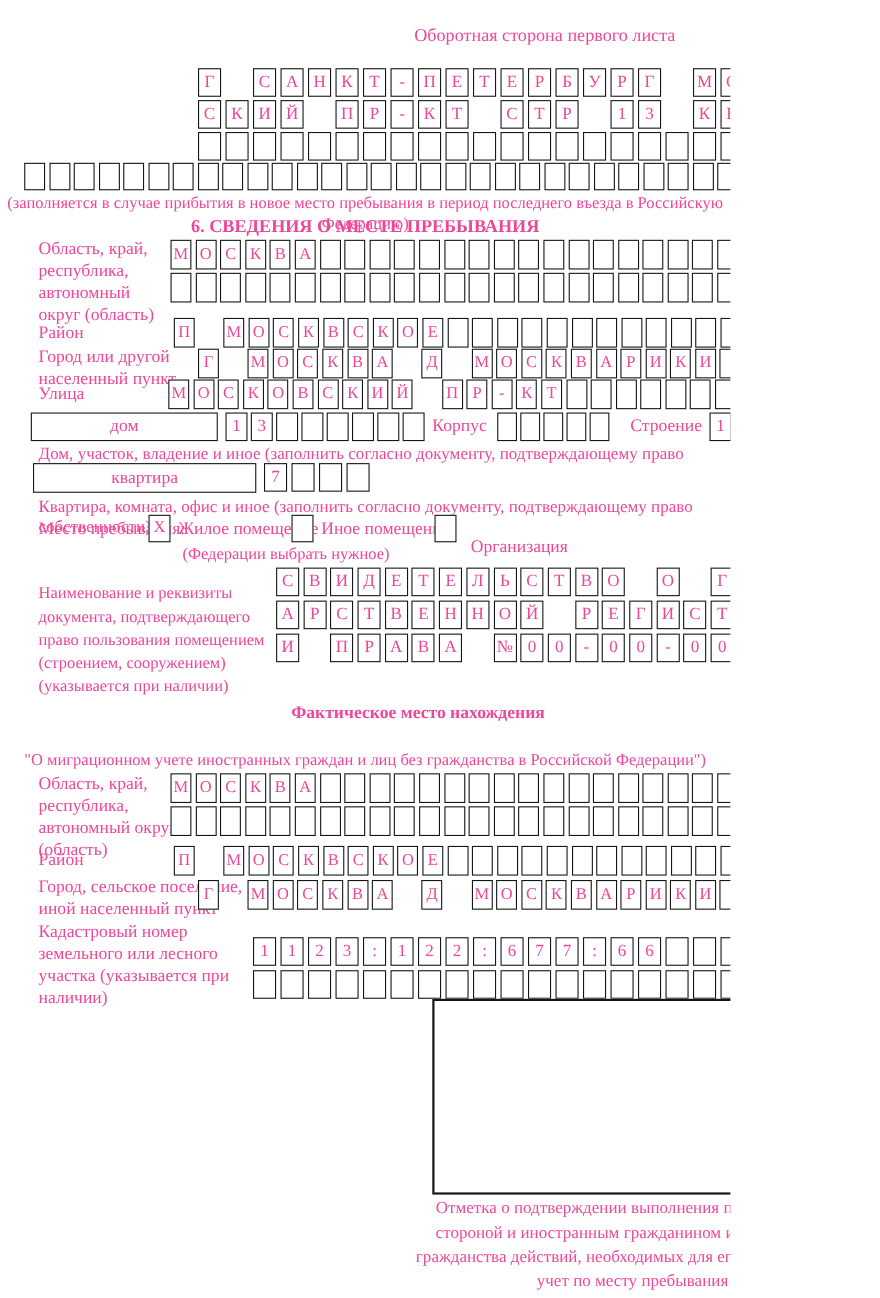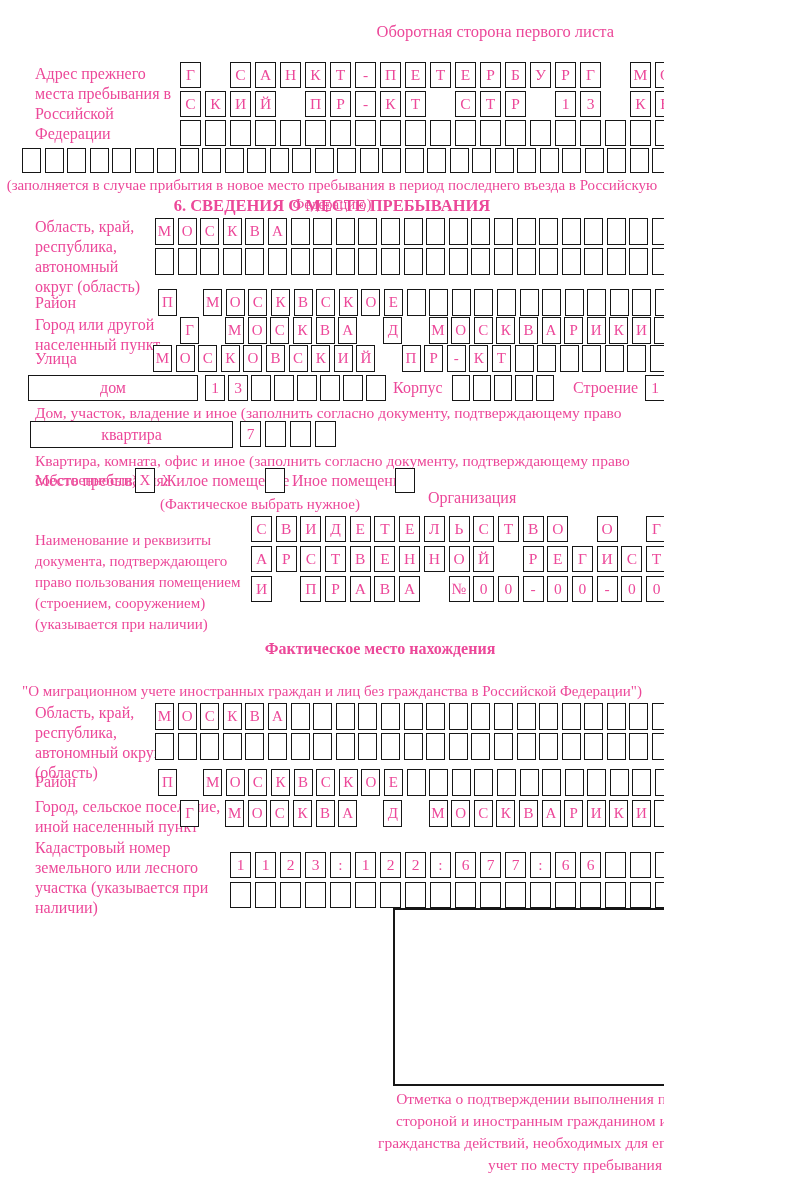--- a/index.html
+++ b/index.html
@@ -28,21 +28,20 @@
         display:flex;align-items:center;justify-content:center;font-size:15px;background:#fff;}
   .stamp{position:absolute;left:393px;top:908px;width:363px;height:174px;border:2px solid #161616;background:#fff;}
 </style>
 </head>
 <body>
 
 <div class="page">
 
   <div class="abs" style="top:22px;right:50px;font-size:16.5px;">Оборотная сторона первого листа</div>
 
-  <div class="label" style="left:35px;top:64px;width:140px;">Адрес прежнего места пребывания в Российской Федерации</div>
   <div class="boxrow g-a" style="left:180px;top:62px;">
       <span class="cell">Г</span>
       <span class="sp"></span>
       <span class="cell">С</span>
       <span class="cell">А</span>
       <span class="cell">Н</span>
       <span class="cell">К</span>
       <span class="cell">Т</span>
       <span class="cell">-</span>
       <span class="cell">П</span>
@@ -347,21 +346,21 @@
     </div>
   <div class="cap" style="left:35px;top:451px;font-size:15.5px;">Квартира, комната, офис и иное (заполнить согласно документу, подтверждающему право собственности)</div>
 
   <div class="label" style="left:35px;top:471px;">Место пребывания:</div>
   <div class="chk" style="left:135px;top:468px;">X</div>
   <div class="label" style="left:162px;top:471px;">Жилое помещение</div>
   <div class="chk" style="left:265px;top:468px;"></div>
   <div class="label" style="left:292px;top:471px;">Иное помещение</div>
   <div class="chk" style="left:395px;top:468px;"></div>
   <div class="label" style="left:428px;top:471px;margin-top:17px;">Организация</div>
-  <div class="cap" style="left:120px;top:495px;width:280px;text-align:center;">(Фактическое выбрать нужное)</div>
+  <div class="cap" style="left:120px;top:495px;width:280px;text-align:center;">(Федерации выбрать нужное)</div>
 
   <div class="label-sm" style="left:35px;top:516px;width:218px;margin-top:14px;">Наименование и реквизиты документа, подтверждающего право пользования помещением (строением, сооружением) (указывается при наличии)</div>
   <div class="boxrow g-c" style="left:251px;top:516px;">
       <span class="cell">С</span>
       <span class="cell">В</span>
       <span class="cell">И</span>
       <span class="cell">Д</span>
       <span class="cell">Е</span>
       <span class="cell">Т</span>
       <span class="cell">Е</span>

